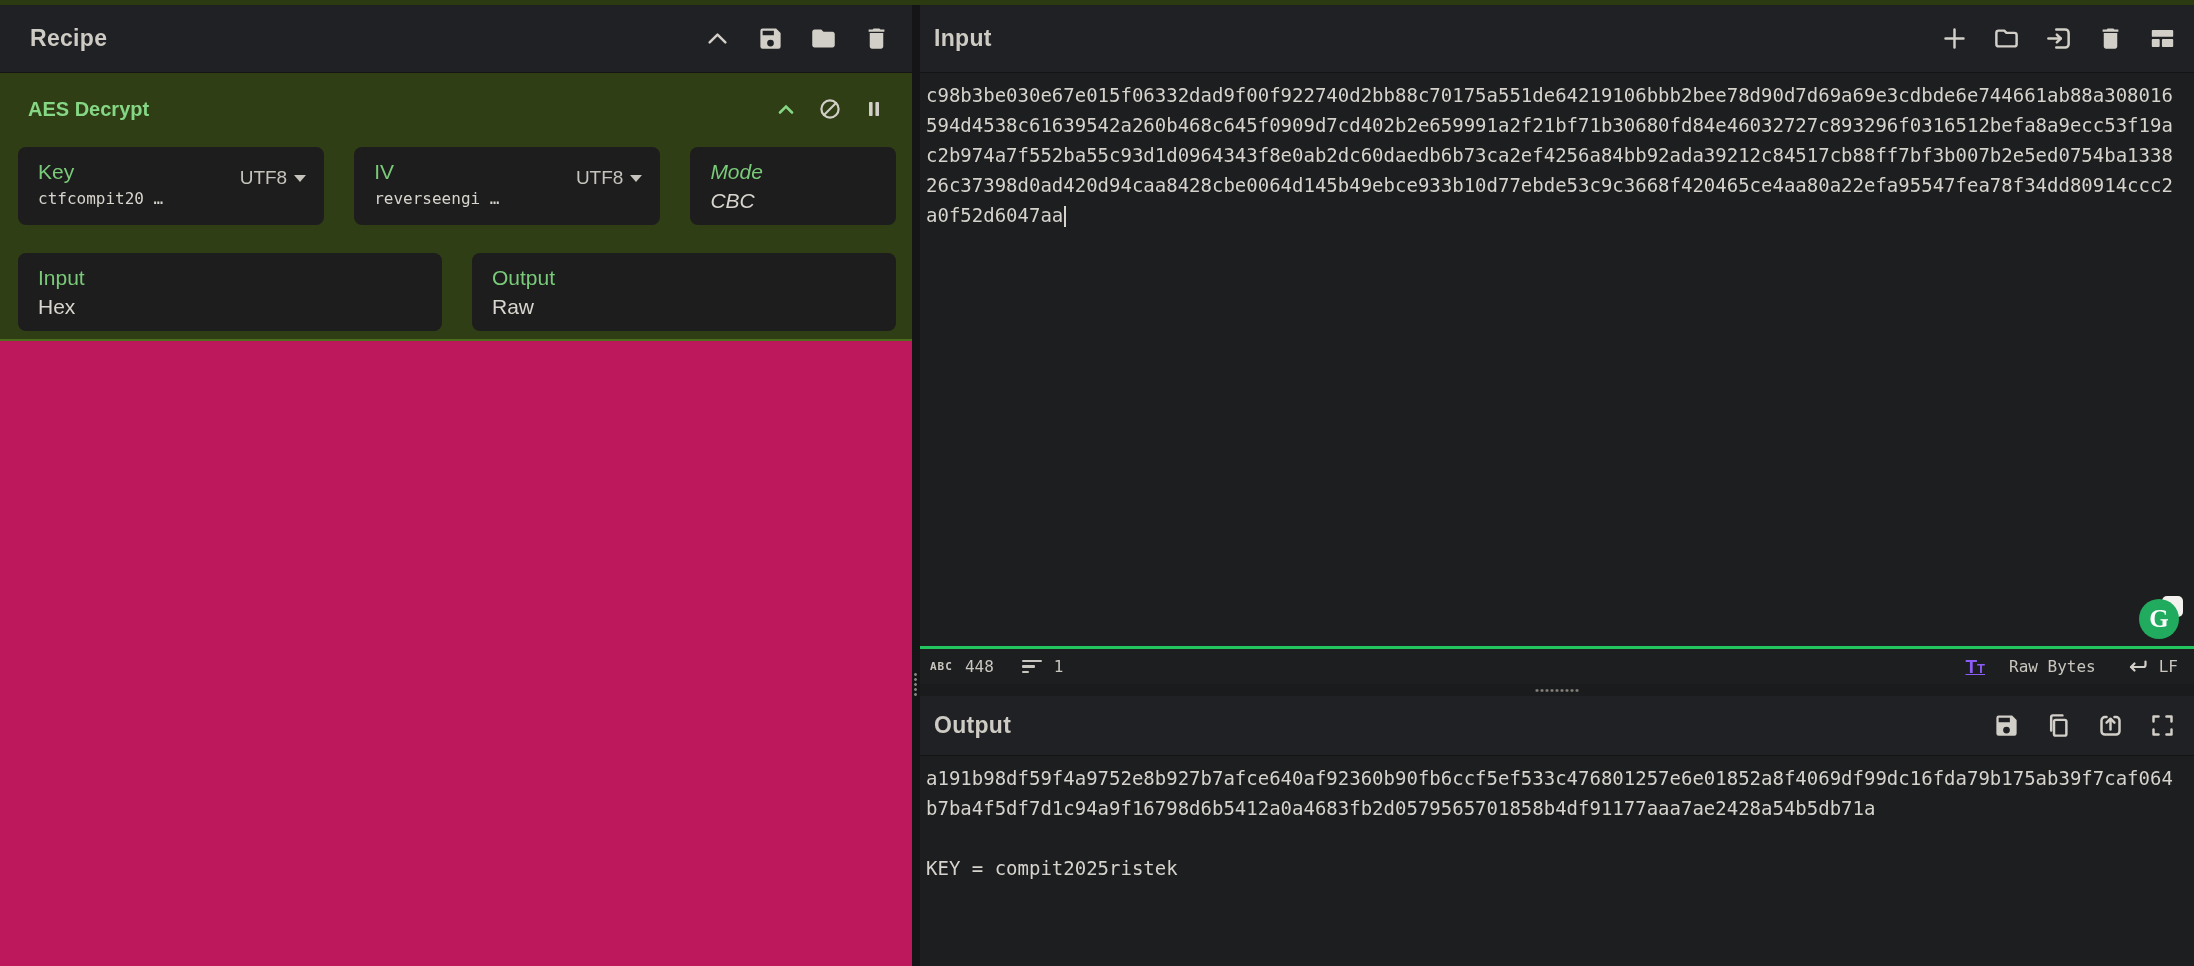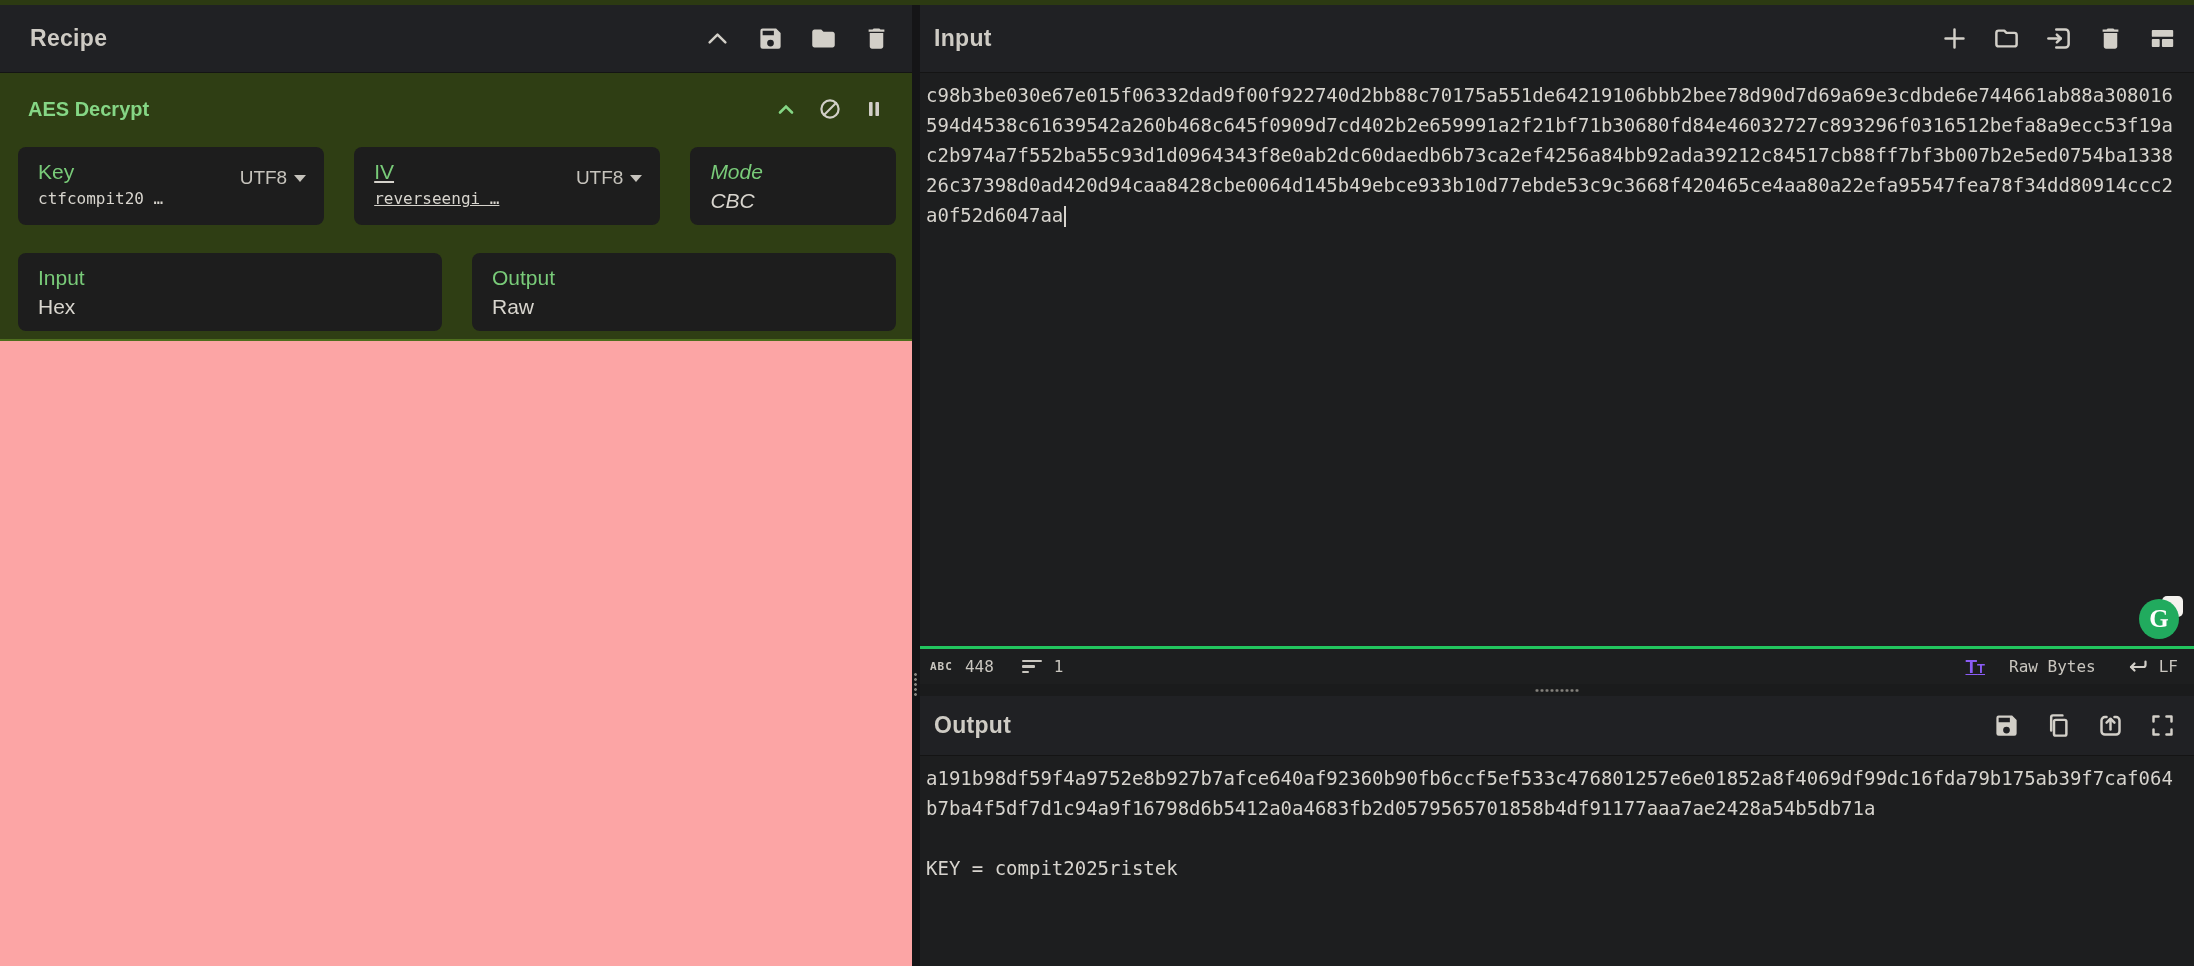--- a/index.html
+++ b/index.html
@@ -3,41 +3,41 @@
 <meta charset="utf-8">
 <style>
   * { margin:0; padding:0; box-sizing:border-box; }
   html,body { width:2194px; height:966px; overflow:hidden; background:#1b1c1d;
               font-family:"Liberation Sans", sans-serif; color:#d5d2cb; }
 
   .top-strip { height:5px; background:#2c3a12; }
   .columns { display:flex; height:961px; }
 
   
-  .left-col { width:912px; display:flex; flex-direction:column; background:#fca5a5; }
+  .left-col { width:912px; display:flex; flex-direction:column; background:#be185d; }
   .panel-header { height:68px; background:#202124; border-bottom:1px solid #141414;
                   display:flex; align-items:center; flex-shrink:0; }
   .recipe-header { padding:0 22px 0 30px; }
   .panel-title { font-size:23px; font-weight:bold; color:#cecbc4; letter-spacing:.3px; }
   .header-icons { margin-left:auto; display:flex; align-items:center; gap:26px; }
   .hicon { width:27px; height:27px; display:block; cursor:pointer; }
   .hicon svg { width:100%; height:100%; display:block; }
 
   .recipe-list { flex:1; }
   .operation { background:#2f3e14; border-bottom:2px solid #4e6e1e; padding-bottom:8px; }
   .op-header { display:flex; align-items:center; padding:24px 26px 0 28px; }
   .op-title { font-size:20px; font-weight:bold; color:#85d685; }
   .op-icons { margin-left:auto; display:flex; align-items:center; gap:20px; }
   .op-icons .hicon { width:24px; height:24px; }
 
   .op-args { padding:26px 16px 0 18px; display:flex; flex-direction:column; gap:28px; }
   .arg-row { display:flex; gap:30px; }
   .arg-box { background:#1d1d1d; border-radius:8px; min-height:73px; position:relative;
              padding:13px 18px 12px 20px; cursor:pointer; }
-  .arg-key  { flex:8; } .arg-iv { flex:8;text-decoration:underline; } .arg-mode { flex:5;font-style:italic; }
+  .arg-key  { flex:8; } .arg-iv { flex:8; } .arg-mode { flex:5;font-style:italic; }
   .arg-half { flex:1; min-height:70px; }
   .arg-label { font-size:21px; color:#79cb79; }
   .arg-value { margin-top:5px; font-size:21px; color:#d8d5ce;
                white-space:nowrap; overflow:hidden; }
   .arg-value.mono { font-family:"DejaVu Sans Mono", monospace; font-size:16px; }
   .enc-dropdown { position:absolute; right:18px; bottom:36px; display:flex;
                   align-items:center; gap:7px; font-size:19px; color:#c6c3bc; cursor:pointer; }
   .caret-down { width:0; height:0; border-left:6px solid transparent;
                 border-right:6px solid transparent; border-top:7px solid #c6c3bc; }
 

